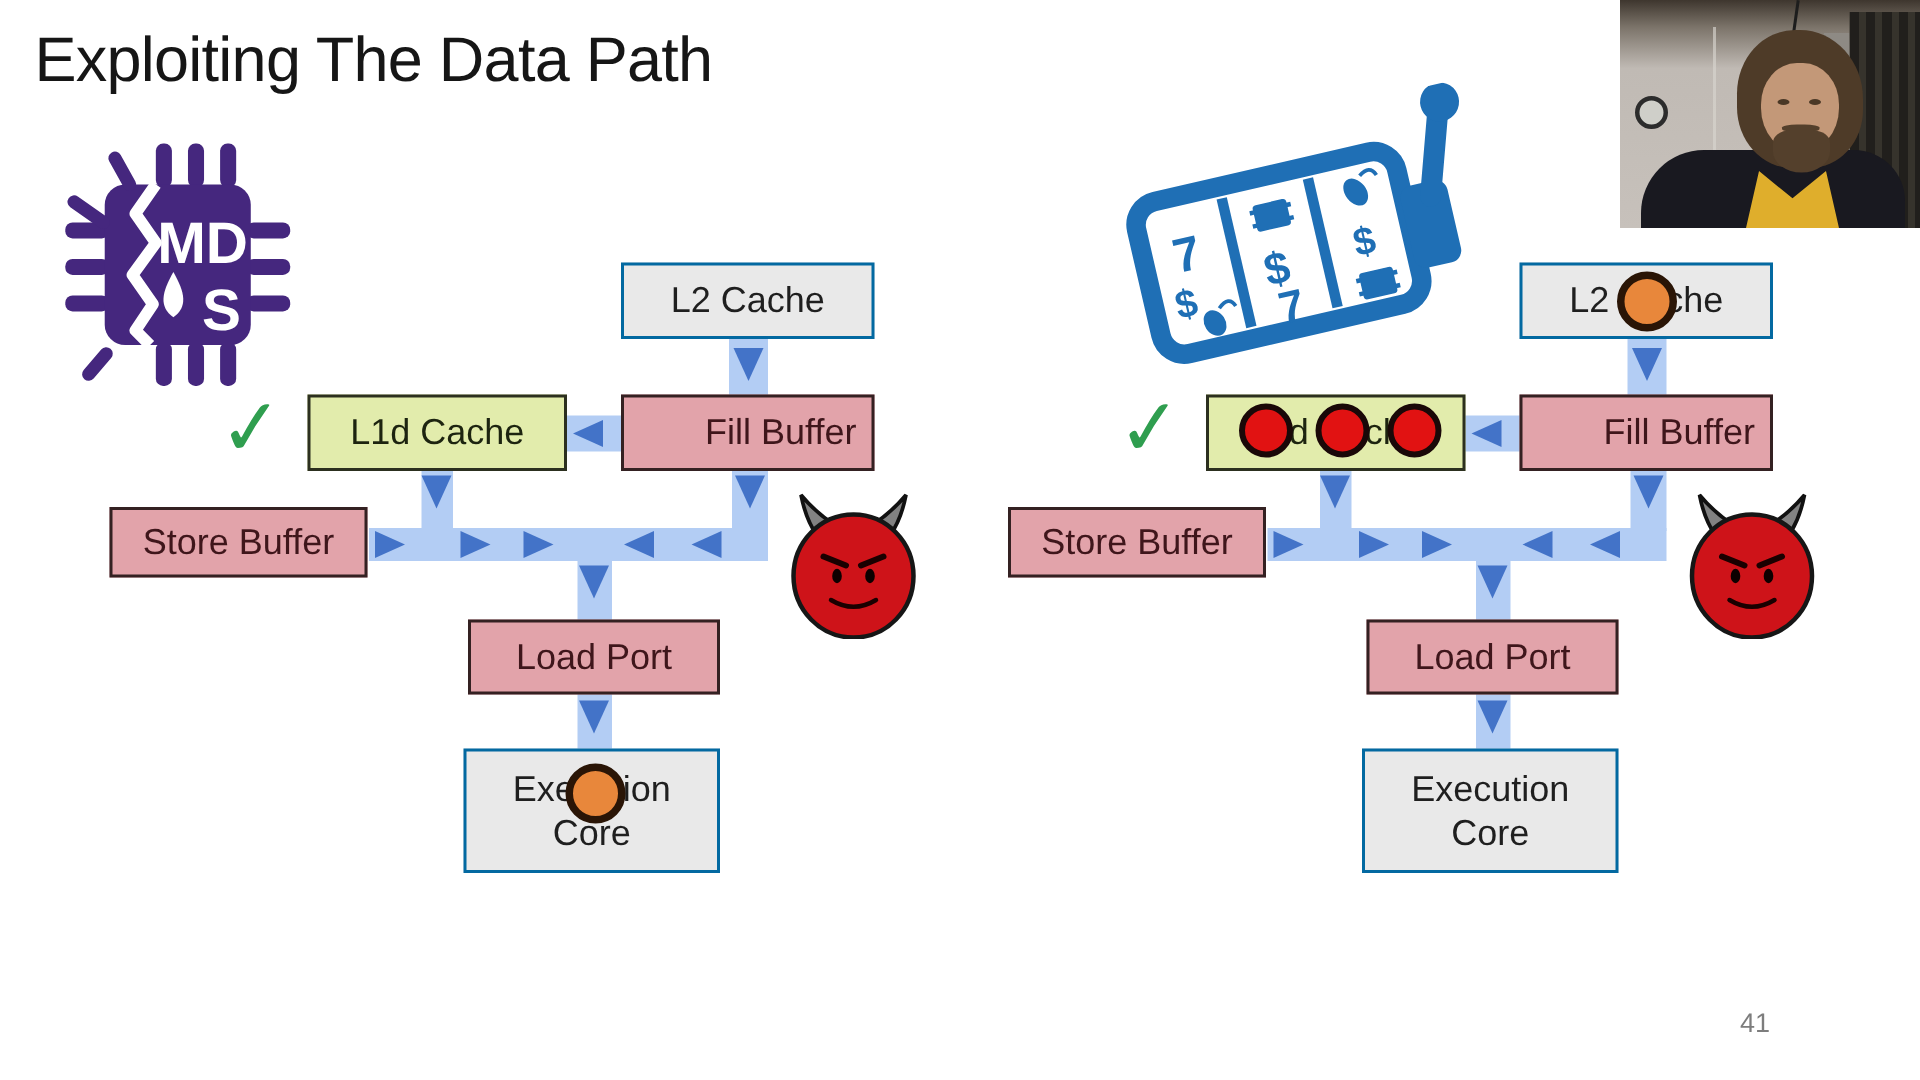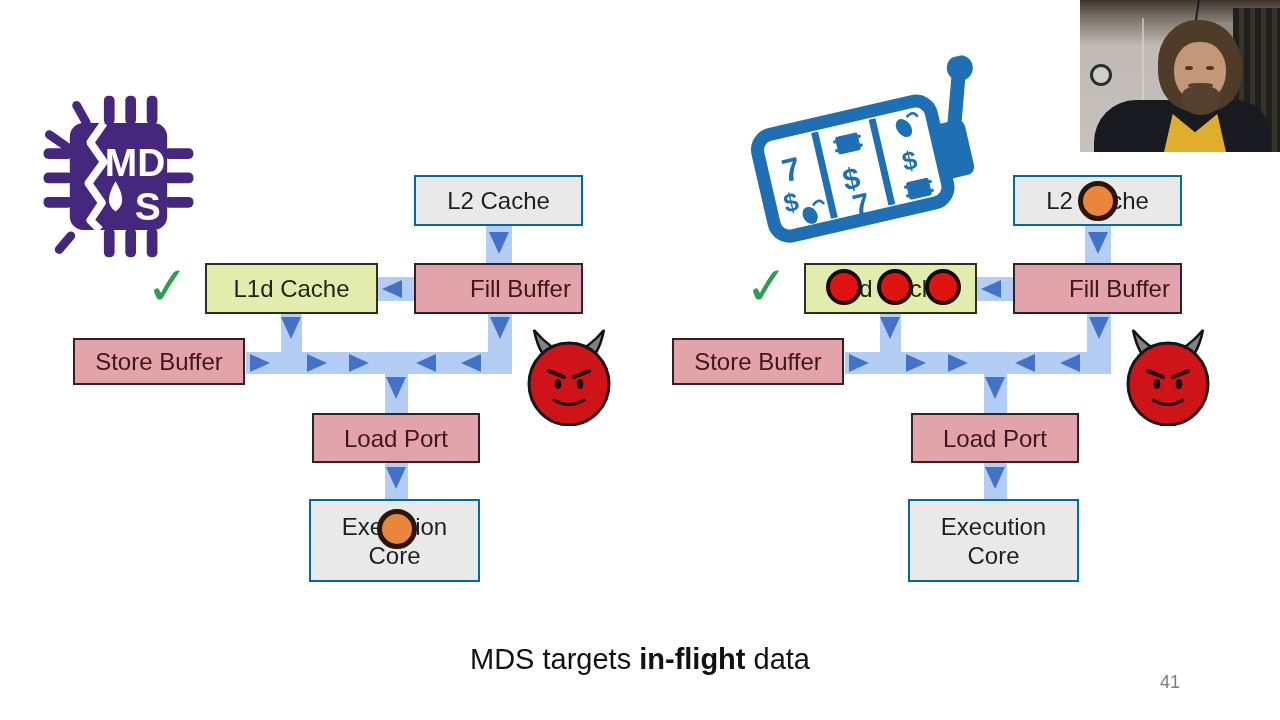--- a/index.html
+++ b/index.html
@@ -81,20 +81,21 @@
   .cam-eye{width:8px;height:4px;background:#4a3826;border-radius:50%;}
   .cam-eye.le{left:105px;top:66px;} .cam-eye.re{left:126px;top:66px;}
   .cam-stache{left:108px;top:83px;width:25px;height:5px;background:#54402c;border-radius:40%;}
   .cam-beard{left:102px;top:87px;width:38px;height:28px;background:#54402c;border-radius:35% 35% 60% 60%;}
 </style>
 </head>
 <body>
 
 <div class="slide">
 
+  <div class="title">Exploiting The Data Path</div>
 
   <svg class="mds-logo" width="185" height="185" viewBox="0 0 190 190">
     <g fill="#45277e">
       <rect x="18" y="66" width="30" height="11" rx="5"></rect>
         <rect x="18" y="91" width="30" height="11" rx="5"></rect>
         <rect x="18" y="116" width="30" height="11" rx="5"></rect>
       <rect x="142" y="66" width="30" height="11" rx="5"></rect>
         <rect x="142" y="91" width="30" height="11" rx="5"></rect>
         <rect x="142" y="116" width="30" height="11" rx="5"></rect>
       <rect x="80" y="12" width="11" height="30" rx="5"></rect>
@@ -242,21 +243,20 @@
       <path d="M80 4 C76 24 68 36 57 42 L44 31 C58 25 70 16 80 4 Z" fill="#828282" stroke="#111" stroke-width="2.5"></path>
       <ellipse cx="45" cy="58" rx="40" ry="41" fill="#ce1319" stroke="#161616" stroke-width="3"></ellipse>
       <line x1="25" y1="45" x2="40" y2="51" stroke="#1a0000" stroke-width="4" stroke-linecap="round"></line>
       <line x1="65" y1="45" x2="50" y2="51" stroke="#1a0000" stroke-width="4" stroke-linecap="round"></line>
       <ellipse cx="34" cy="58" rx="3.2" ry="4.8" fill="#0d0000"></ellipse>
       <ellipse cx="56" cy="58" rx="3.2" ry="4.8" fill="#0d0000"></ellipse>
       <path d="M30 74 Q45 83 60 74" stroke="#1a0000" stroke-width="3" fill="none" stroke-linecap="round"></path>
     </svg>
   </div>
 
-  <div class="caption"><span>MDS targets </span><b>in-flight</b><span> data</span></div>
 
   <div class="pagenum">41</div>
 
   <div class="webcam">
     <div class="cam-el cam-seam"></div>
     <div class="cam-el cam-cable"></div>
     <div class="cam-el cam-clock"></div>
     <div class="cam-el cam-panel"></div>
     <div class="cam-el cam-curtain"></div>
     <div class="cam-el cam-body"></div>

